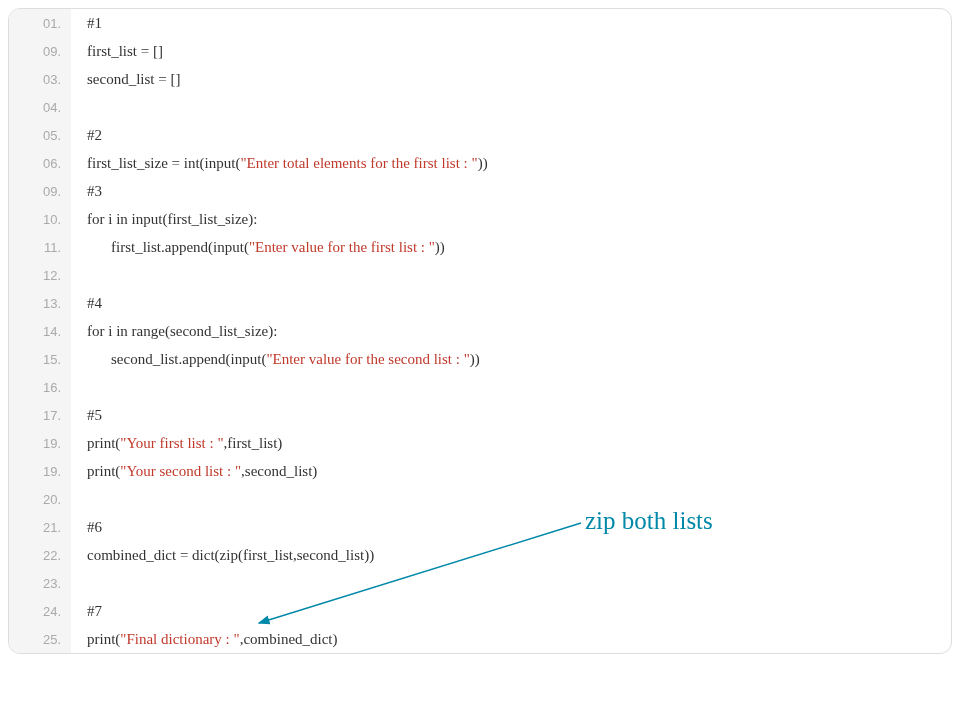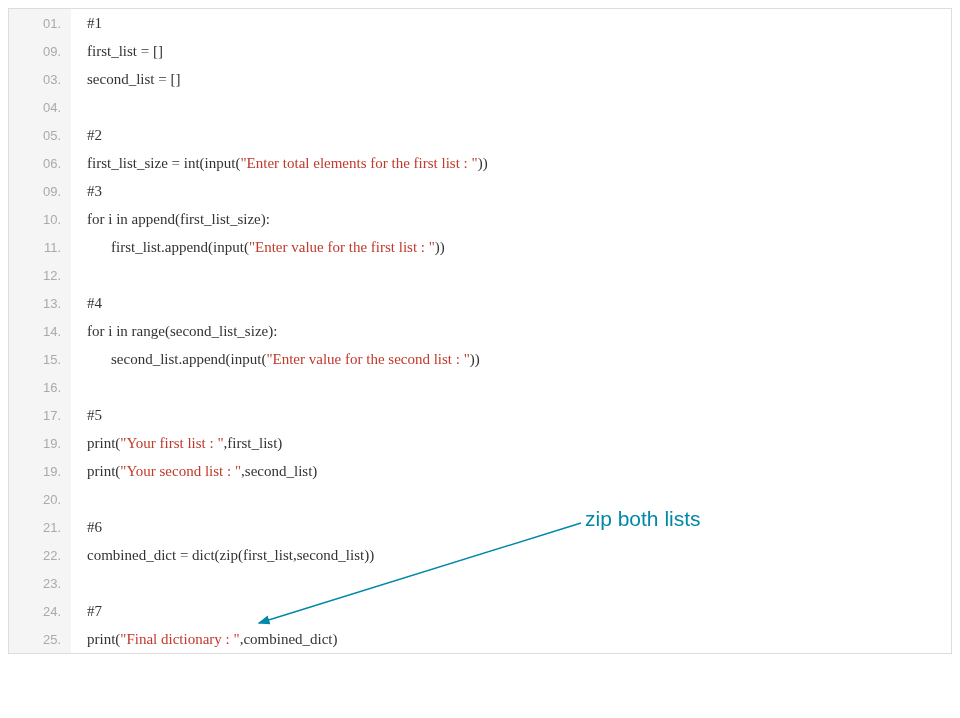--- a/index.html
+++ b/index.html
@@ -9,21 +9,21 @@
     }
     body {
       font-family: Georgia, 'Times New Roman', serif;
       background: #ffffff;
       width: 960px;
       height: 718px;
       overflow: hidden;
     }
     .code-container {
       border: 1px solid #ddd;
-      border-radius: 0;
+      border-radius: 12px;
       margin: 8px;
       overflow: hidden;
       position: relative;
       background: #ffffff;
     }
     .code-table {
       width: 100%;
       border-collapse: collapse;
     }
     .gutter {
@@ -52,22 +52,22 @@
       width: 24px;
     }
     .str {
       color: #c0392b;
     }
 
     .annotation {
       position: absolute;
       top: 498px;
       left: 576px;
-      font-family: Liberation Sans, sans-serif;
-      font-size: 21px;
+      font-family: Liberation Serif, serif;
+      font-size: 25px;
       color: #0088a8;
       font-weight: 500;
       pointer-events: none;
     }
     .arrow-svg {
       position: absolute;
       top: 506px;
       left: 244px;
       pointer-events: none;
     }
@@ -101,21 +101,21 @@
         <tr>
           <td class="gutter">06.</td>
           <td class="code-cell"><span>first_list_size = int(input(</span><span class="str">"Enter total elements for the first list : "</span><span>))</span></td>
         </tr>
         <tr>
           <td class="gutter">09.</td>
           <td class="code-cell"><span>#3</span></td>
         </tr>
         <tr>
           <td class="gutter">10.</td>
-          <td class="code-cell"><span>for i in append(first_list_size):</span></td>
+          <td class="code-cell"><span>for i in input(first_list_size):</span></td>
         </tr>
         <tr>
           <td class="gutter">11.</td>
           <td class="code-cell"><span class="indent"></span><span>first_list.append(input(</span><span class="str">"Enter value for the first list : "</span><span>))</span></td>
         </tr>
         <tr>
           <td class="gutter">12.</td>
           <td class="code-cell"></td>
         </tr>
         <tr>

